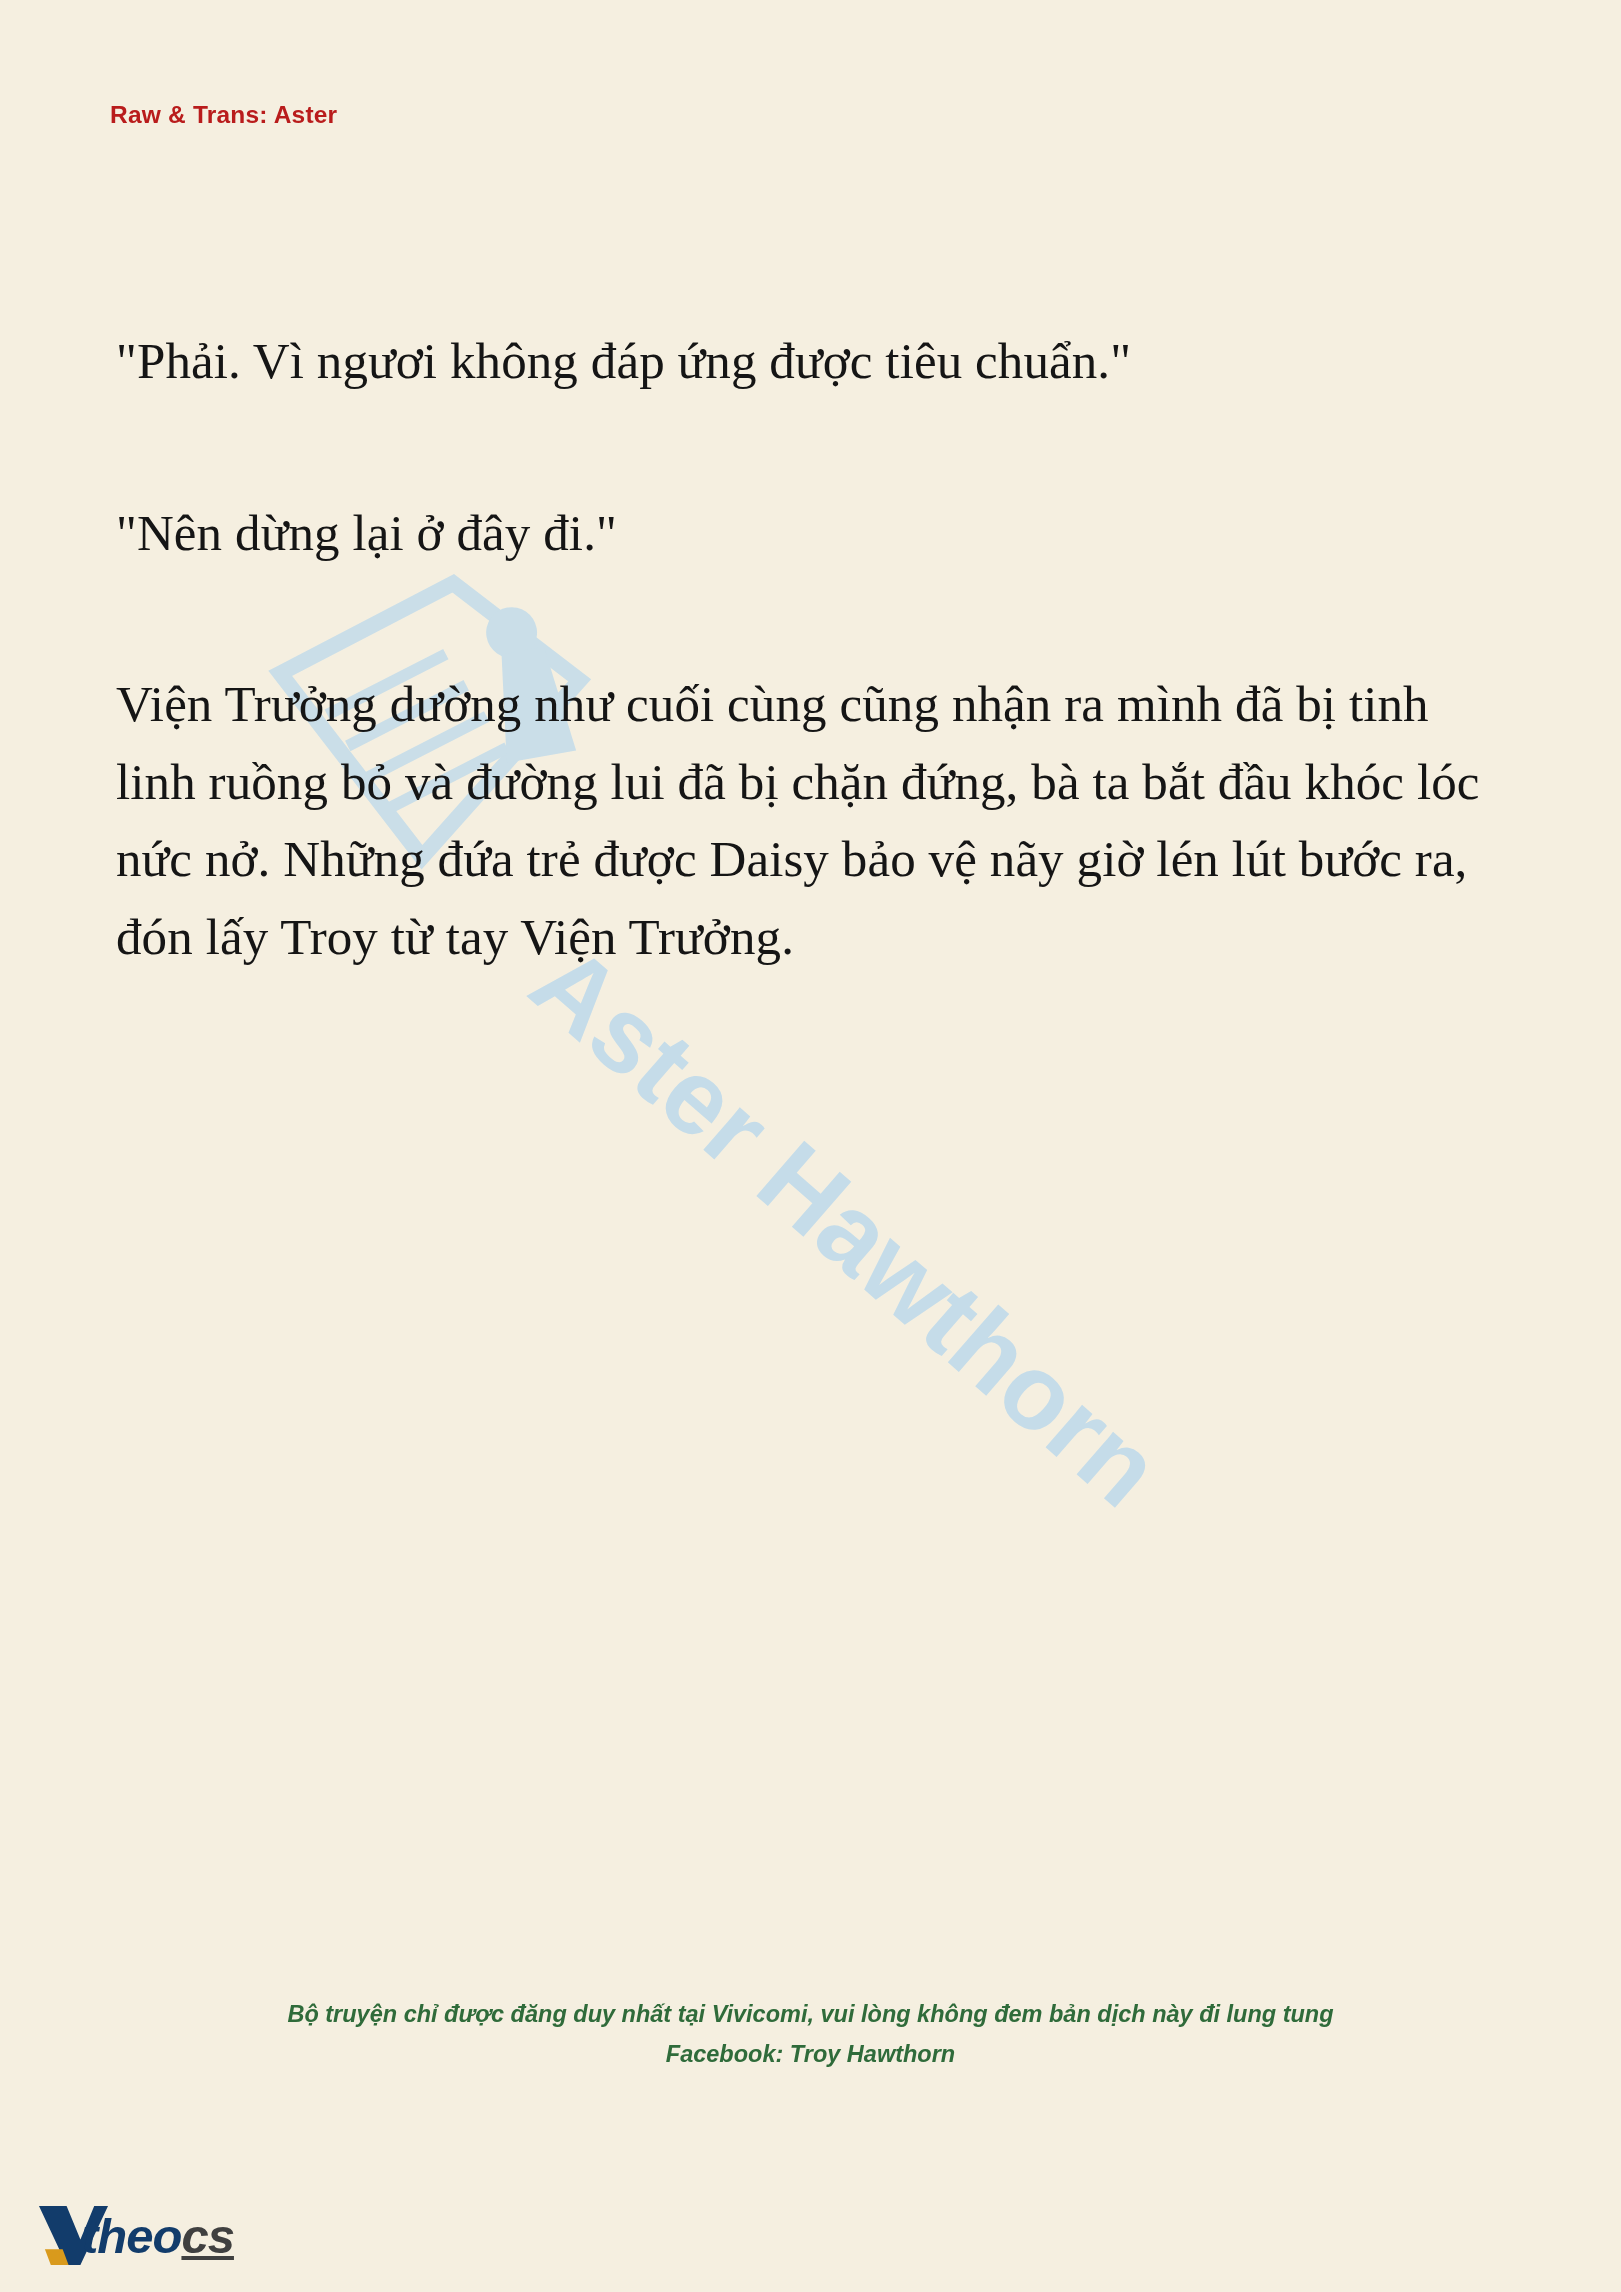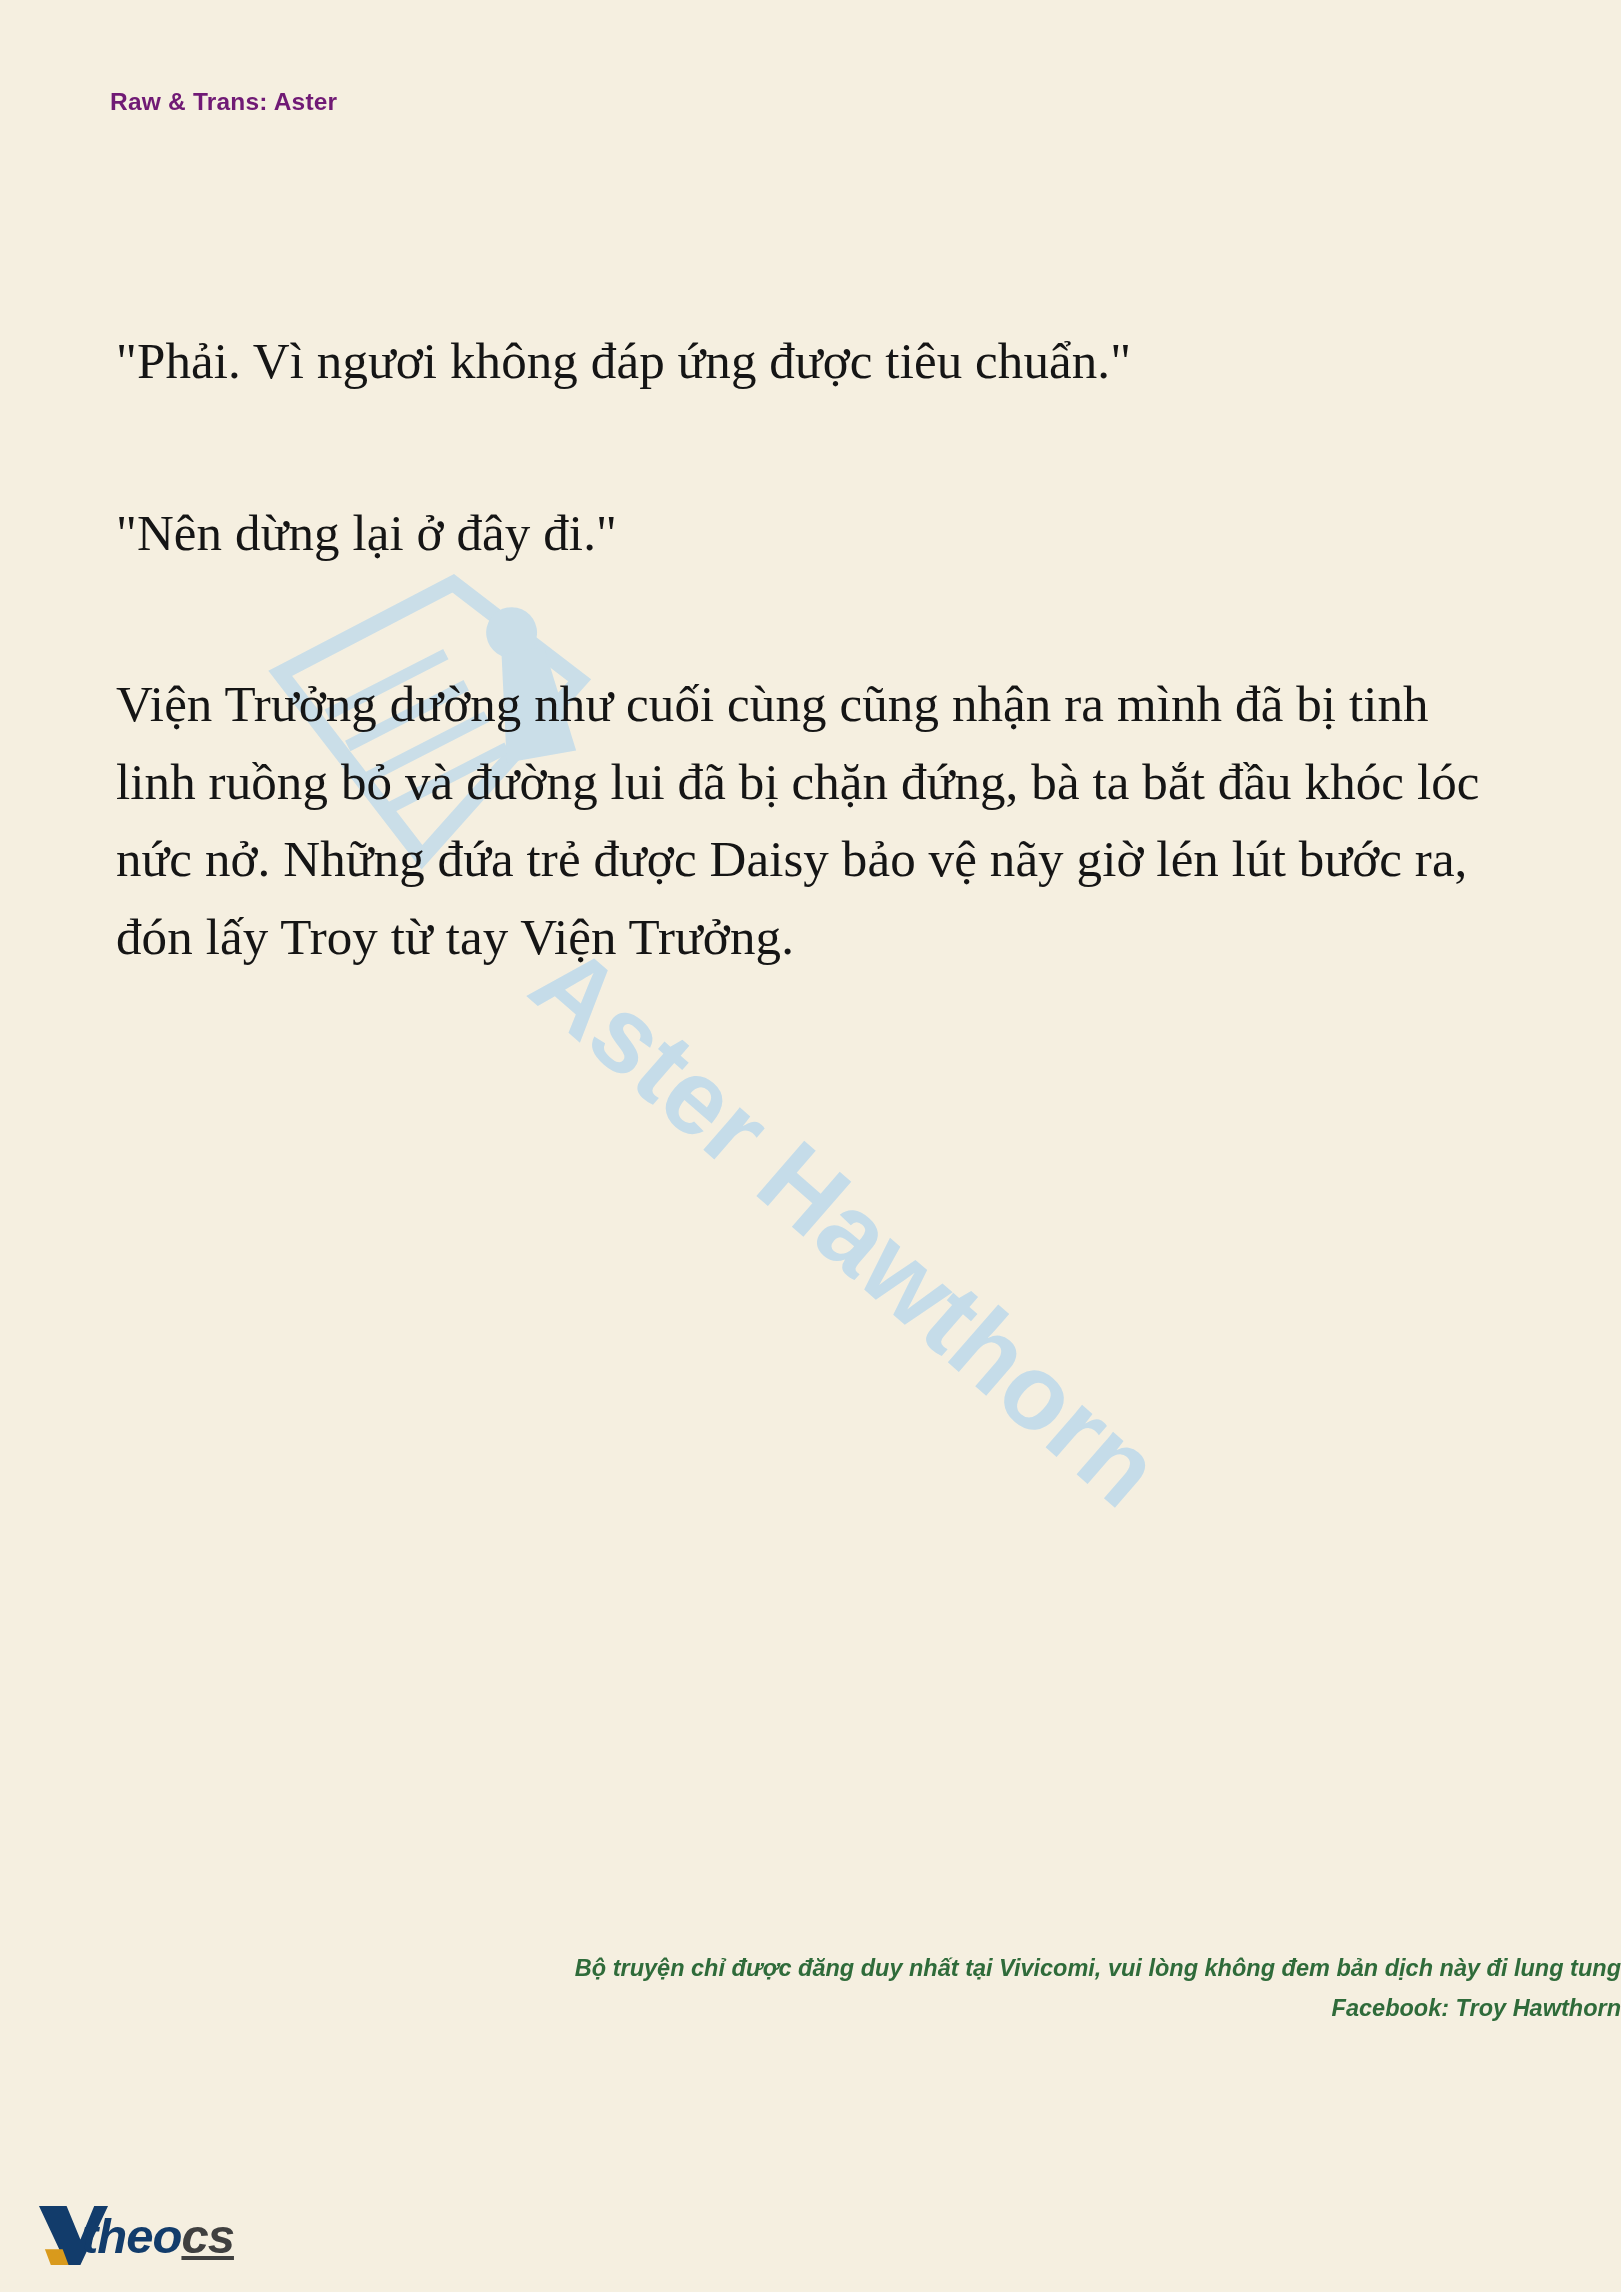--- a/index.html
+++ b/index.html
@@ -20,25 +20,25 @@
     width: 1621px;
     height: 2293px;
     background: #f5efe0;
     overflow: hidden;
   }
 
   
   .top-credit {
     position: absolute;
     left: 110px;
-    top: 88px;
+    top: 101px;
     font-family: "Liberation Sans", sans-serif;
     font-size: 24.5px;
     font-weight: 700;
-    color: #701a75;
+    color: #b91c1c;
     letter-spacing: 0.2px;
   }
 
   
   .watermark {
     position: absolute;
     left: 206px;
     top: 529px;
     width: 1078px;
     height: 1029px;
@@ -84,23 +84,23 @@
     letter-spacing: 0.1px;
   }
   .para.last {
     margin-bottom: 0;
   }
 
   
   .footer-note {
     position: absolute;
     left: 0;
-    top: 1948px;
+    top: 1994px;
     width: 1621px;
-    text-align: right;
+    text-align: center;
     z-index: 3;
   }
   .footer-note div {
     font-family: "Liberation Sans", sans-serif;
     font-size: 23.5px;
     font-weight: 700;
     font-style: italic;
     color: #2f6b3a;
     line-height: 1.72;
   }

